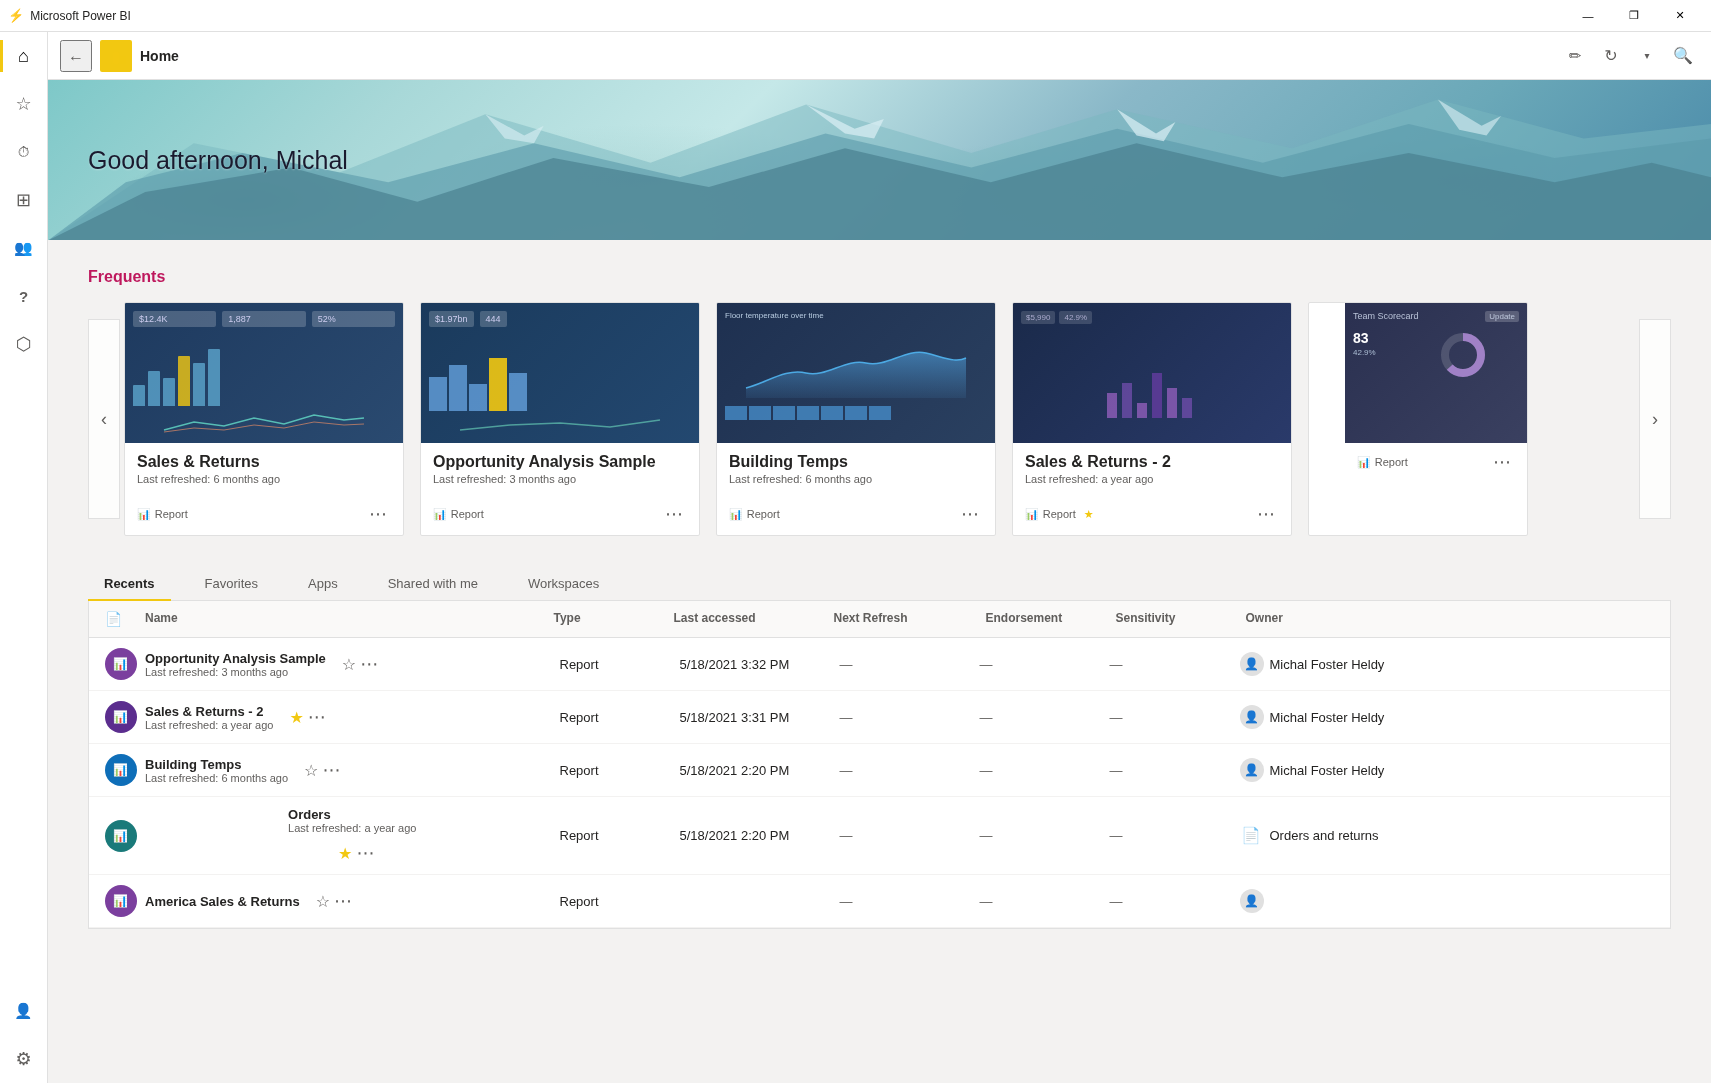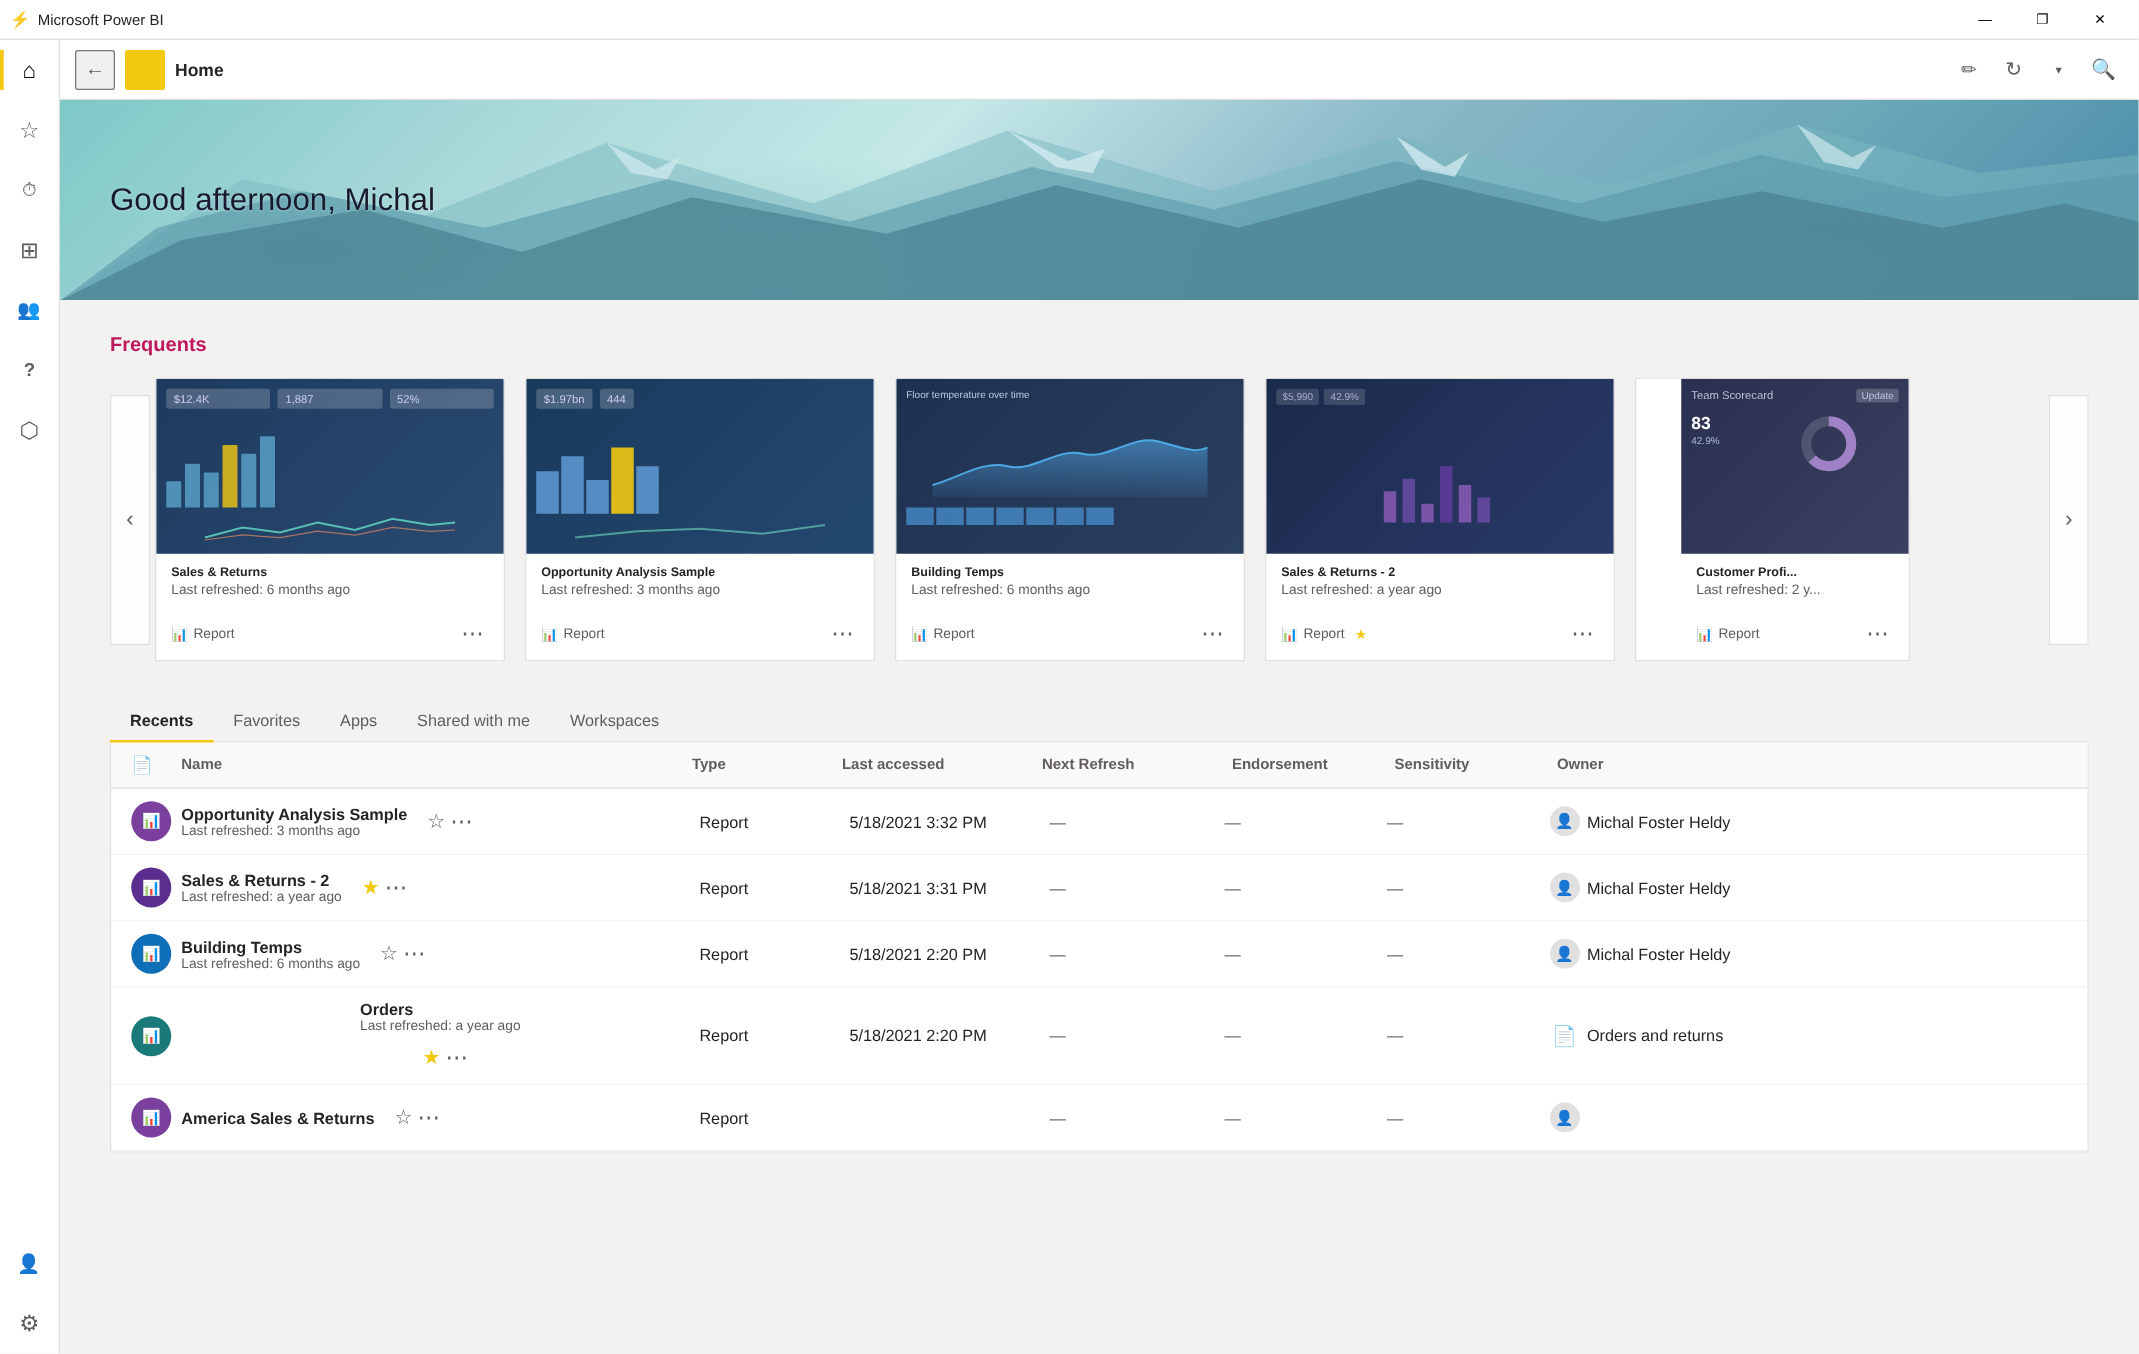--- a/index.html
+++ b/index.html
@@ -150,29 +150,29 @@
     }
 
     
     .thumb-1 { background: linear-gradient(135deg, #1e3a5f 0%, #2a4a70 100%); }
     .thumb-2 { background: linear-gradient(135deg, #1a3a5c 0%, #234870 100%); text-align: center; }
     .thumb-3 { background: linear-gradient(135deg, #1e3050 0%, #2a4060 100%); }
     .thumb-4 { background: linear-gradient(135deg, #1a2a4a 0%, #2a3a6a 100%); }
     .thumb-5 { background: linear-gradient(135deg, #2a3050 0%, #3a4060 100%); }
 
     .card-body { padding: 10px 12px; }
-    .card-title { font-size: 10px; font-weight: 600; color: #252423; }
+    .card-title { font-size: 16px; font-weight: 600; color: #252423; }
     .card-subtitle { font-size: 11px; color: #605e5c; margin-top: 2px; }
     .card-footer { display: flex; align-items: center; justify-content: space-between; padding: 6px 12px 8px; }
     .card-type { display: flex; align-items: center; gap: 4px; font-size: 11px; color: #605e5c; }
     .card-more { font-size: 18px; color: #605e5c; cursor: pointer; padding: 2px 4px; }
 
     
     .recents-section { margin-top: 28px; }
-    .tabs-bar { display: flex; gap: 0; border-bottom: 1px solid #e0e0e0; margin-bottom: 0; }
+    .tabs-bar { display: flex; gap: 18px; border-bottom: 1px solid #e0e0e0; margin-bottom: 0; }
     .tab-item {
       padding: 8px 16px;
       cursor: pointer;
       font-size: 13px;
       color: #605e5c;
       border-bottom: 2px solid transparent;
       margin-bottom: -1px;
     }
     .tab-item.active { color: #252423; border-bottom: 2px solid #f2c811; font-weight: 600; }
 
@@ -511,24 +511,20 @@
                     </div>
                     <div style="flex:1;">
                       <svg width="50" height="50" viewBox="0 0 50 50">
                         <circle cx="25" cy="25" r="18" fill="none" stroke="rgba(255,255,255,0.15)" stroke-width="8"></circle>
                         <circle cx="25" cy="25" r="18" fill="none" stroke="rgba(180,140,220,0.8)" stroke-width="8" stroke-dasharray="71 42" stroke-dashoffset="0" transform="rotate(-90 25 25)"></circle>
                       </svg>
                     </div>
                   </div>
                 </div>
               </div>
-              <div class="card-body">
-                <div class="card-title">Customer Profi...</div>
-                <div class="card-subtitle">Last refreshed: 2 y...</div>
-              </div>
               <div class="card-footer">
                 <div class="card-type">
                   <span>📊</span>
                   <span>Report</span>
                 </div>
                 <span class="card-more">⋯</span>
               </div>
             </div>
 
           </div>

